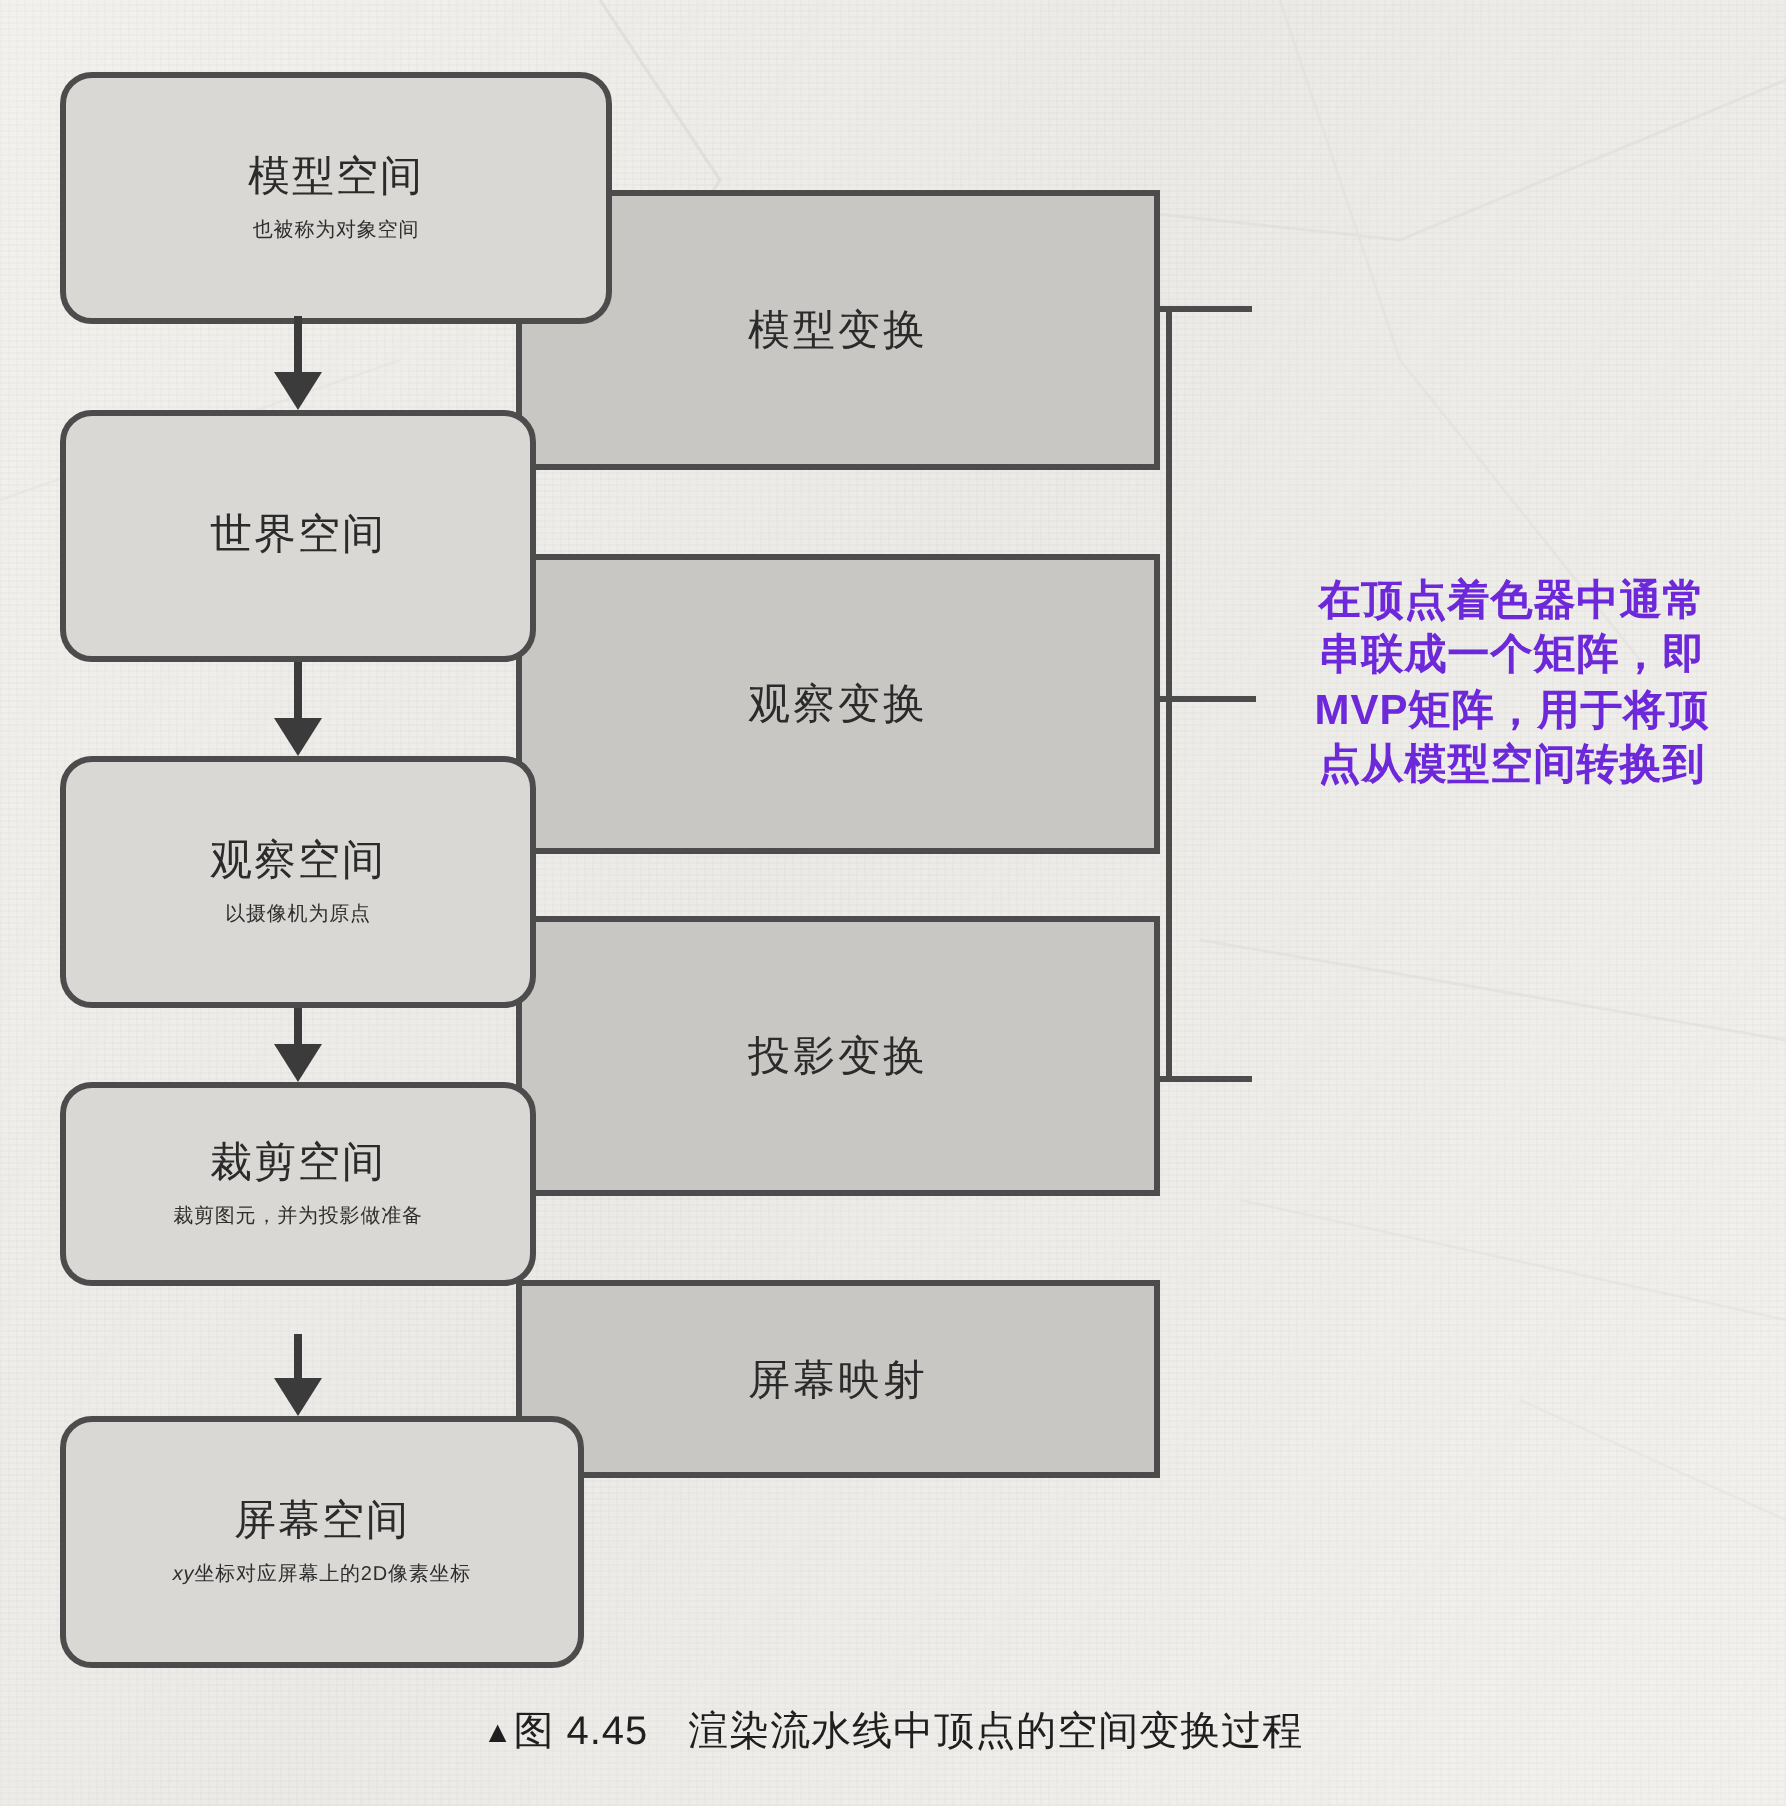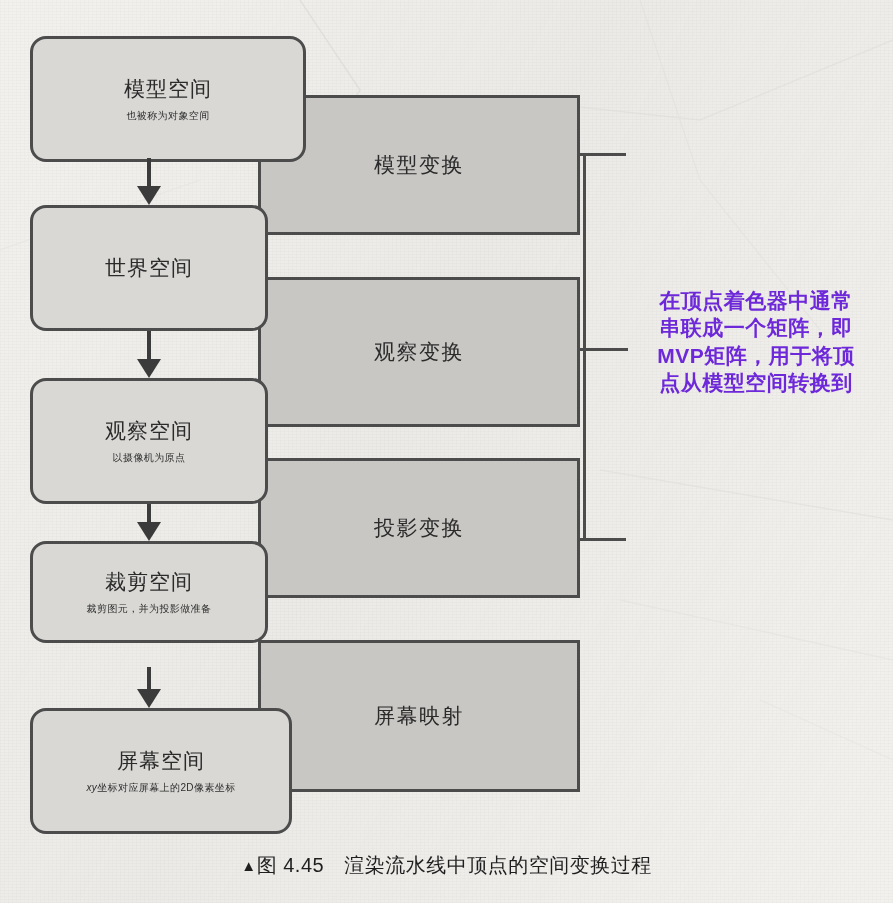--- a/index.html
+++ b/index.html
@@ -155,21 +155,21 @@
   </div>
 
   <div class="transform-box" style="left:258px; top:277px; width:322px; height:150px;">
     <span class="transform-title">观察变换</span>
   </div>
 
   <div class="transform-box" style="left:258px; top:458px; width:322px; height:140px;">
     <span class="transform-title">投影变换</span>
   </div>
 
-  <div class="transform-box" style="left:258px; top:640px; width:322px; height:152px;">
+  <div class="transform-box" style="left:258px; top:640px; width:322px; height:99px;">
     <span class="transform-title">屏幕映射</span>
   </div>
 
   <div class="space-box" style="left:30px; top:36px; width:276px; height:126px;">
     <div class="space-title">模型空间</div>
     <div class="space-sub">也被称为对象空间</div>
   </div>
 
   <div class="space-box" style="left:30px; top:205px; width:238px; height:126px;">
     <div class="space-title">世界空间</div>

